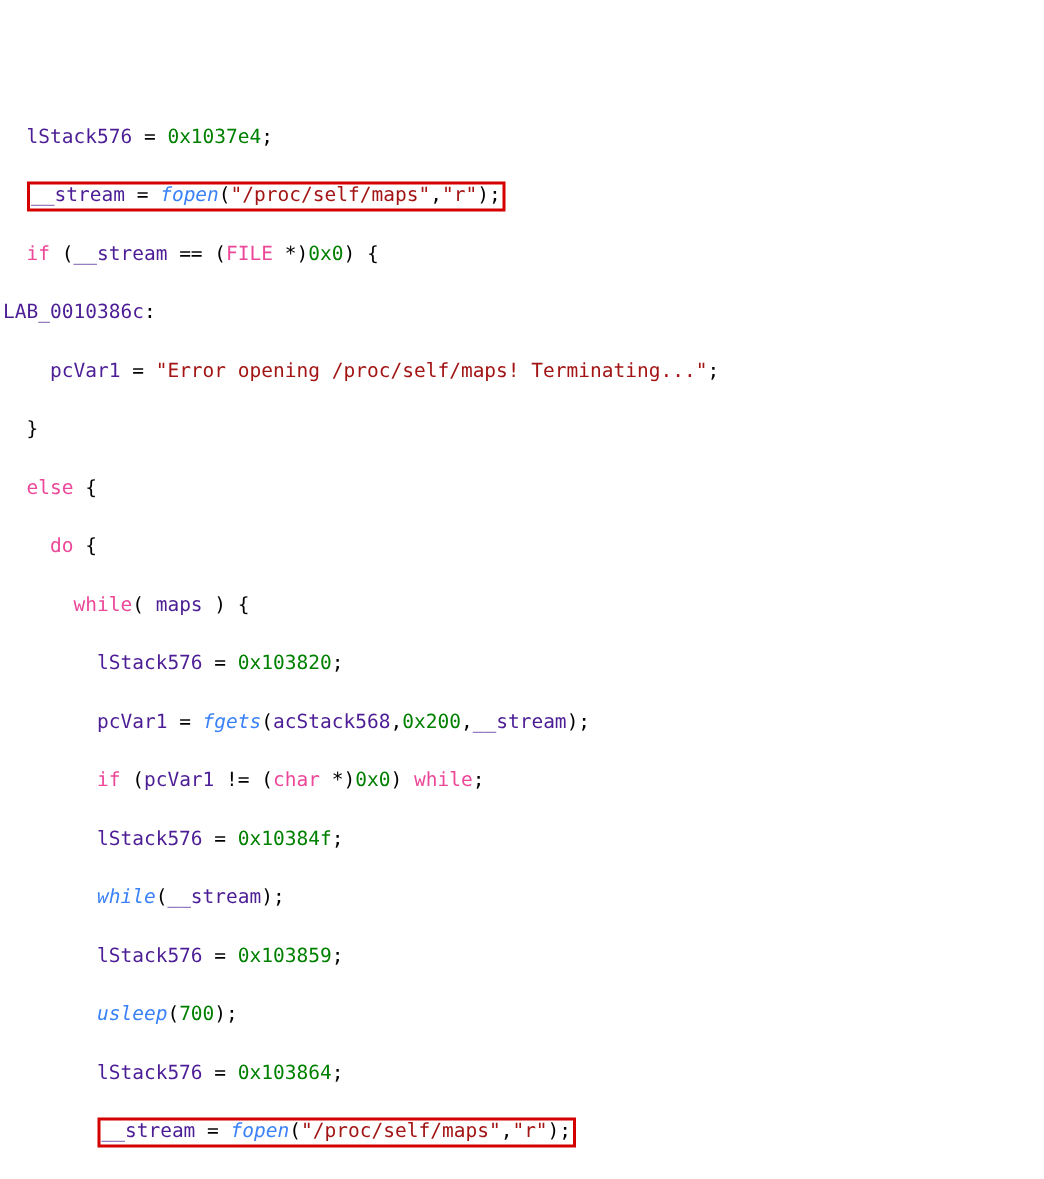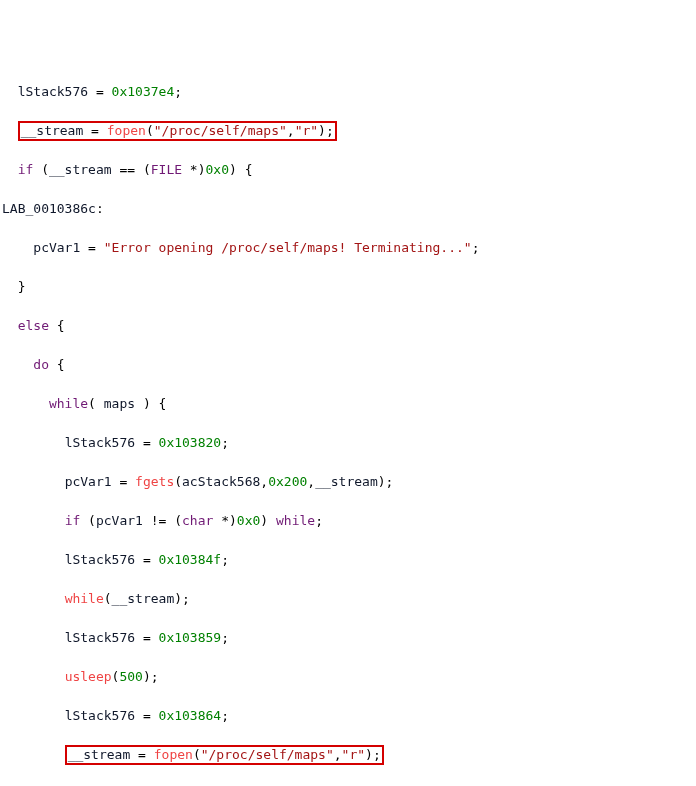--- a/index.html
+++ b/index.html
@@ -8,24 +8,24 @@
     font-family: "DejaVu Sans Mono", "Liberation Mono", Consolas, monospace;
     font-size: 13px;
     line-height: 1.5;
     background: #ffffff;
     color: #000000;
     white-space: pre;
     width: 696px;
     box-sizing: border-box;
   }
   .line { display: block; }
-  .var   { color: #0f172a; }   
+  .var   { color: #4c1d95; }   
   .num   { color: #008000; margin-top: 12px; }   
-  .kw    { color: #701a75; }   
-  .fn    { color: #ef4444; }   
+  .kw    { color: #ec4899; }   
+  .fn    { color: #3b82f6; font-style: italic; }   
   .str   { color: #a31515; }
   .hl    { border: 2px solid #d40000; padding: 0 1px; display: inline-block; line-height: 1.2; }
 </style>
 </head>
 <body>
 
 
 
 <span class="line"><span>  </span><span class="var">lStack576</span><span> = </span><span class="num">0x1037e4</span><span>;</span></span>
 <span class="line"><span>  </span><span class="hl"><span class="var">__stream</span><span> = </span><span class="fn">fopen</span><span>(</span><span class="str">"/proc/self/maps"</span><span>,</span><span class="str">"r"</span><span>);</span></span></span>
@@ -35,21 +35,21 @@
 <span class="line"><span>  </span><span>}</span></span>
 <span class="line"><span>  </span><span class="kw">else</span><span> {</span></span>
 <span class="line"><span>    </span><span class="kw">do</span><span> {</span></span>
 <span class="line"><span>      </span><span class="kw">while</span><span>( </span><span class="var">maps</span><span> ) {</span></span>
 <span class="line"><span>        </span><span class="var">lStack576</span><span> = </span><span class="num">0x103820</span><span>;</span></span>
 <span class="line"><span>        </span><span class="var">pcVar1</span><span> = </span><span class="fn">fgets</span><span>(</span><span class="var">acStack568</span><span>,</span><span class="num">0x200</span><span>,</span><span class="var">__stream</span><span>);</span></span>
 <span class="line"><span>        </span><span class="kw">if</span><span> (</span><span class="var">pcVar1</span><span> != (</span><span class="kw">char</span><span> *)</span><span class="num">0x0</span><span>) </span><span class="kw">while</span><span>;</span></span>
 <span class="line"><span>        </span><span class="var">lStack576</span><span> = </span><span class="num">0x10384f</span><span>;</span></span>
 <span class="line"><span>        </span><span class="fn">while</span><span>(</span><span class="var">__stream</span><span>);</span></span>
 <span class="line"><span>        </span><span class="var">lStack576</span><span> = </span><span class="num">0x103859</span><span>;</span></span>
-<span class="line"><span>        </span><span class="fn">usleep</span><span>(</span><span class="num">500</span><span>);</span></span>
+<span class="line"><span>        </span><span class="fn">usleep</span><span>(</span><span class="num">700</span><span>);</span></span>
 <span class="line"><span>        </span><span class="var">lStack576</span><span> = </span><span class="num">0x103864</span><span>;</span></span>
 <span class="line"><span>        </span><span class="hl"><span class="var">__</span><span class="var">stream</span><span> = </span><span class="fn">fopen</span><span>(</span><span class="str">"/proc/self/maps"</span><span>,</span><span class="str">"r"</span><span>);</span></span></span>
 <span class="line"></span>
 
 
 
 
 
 
 

